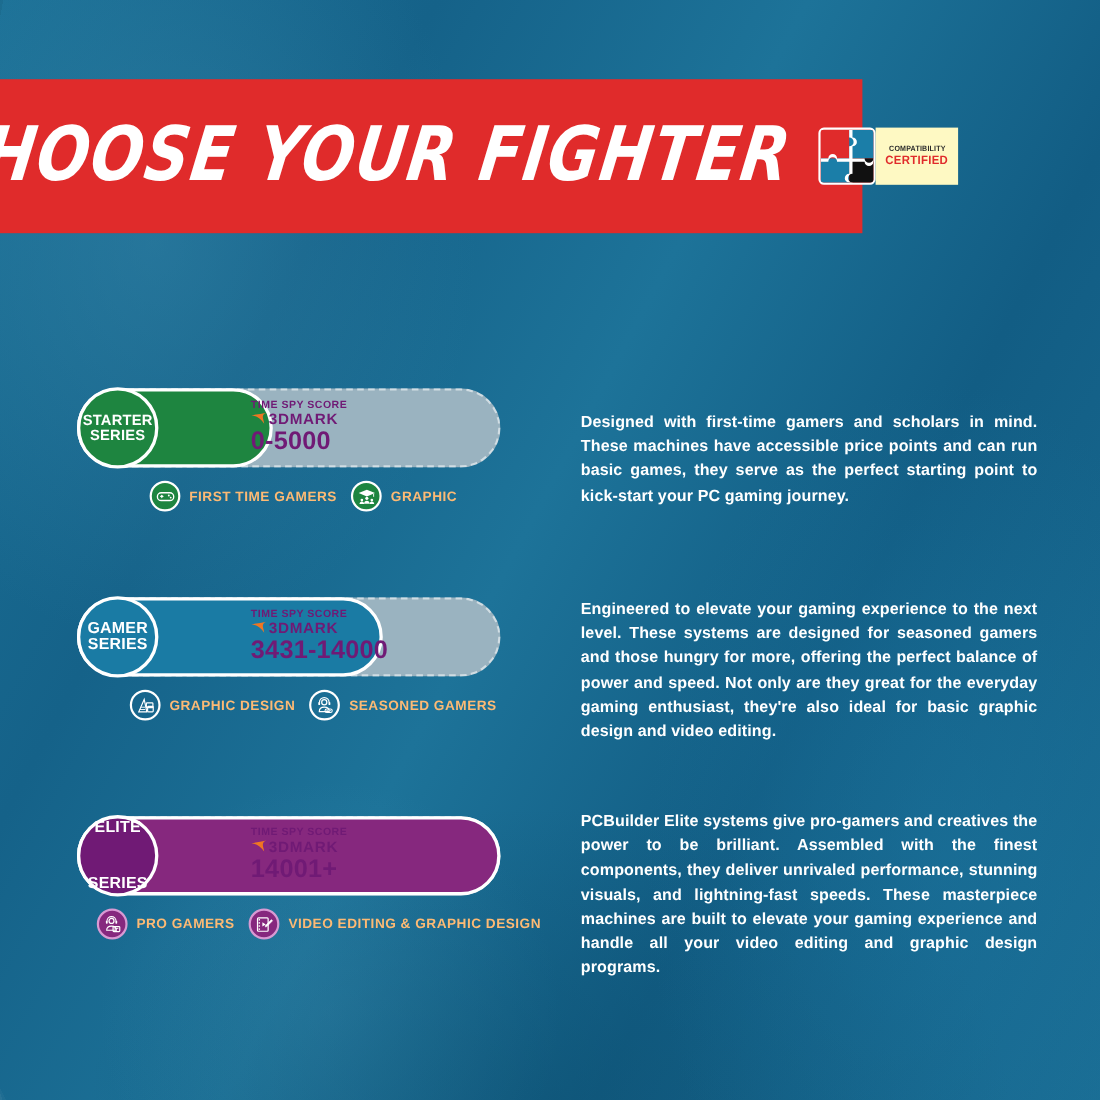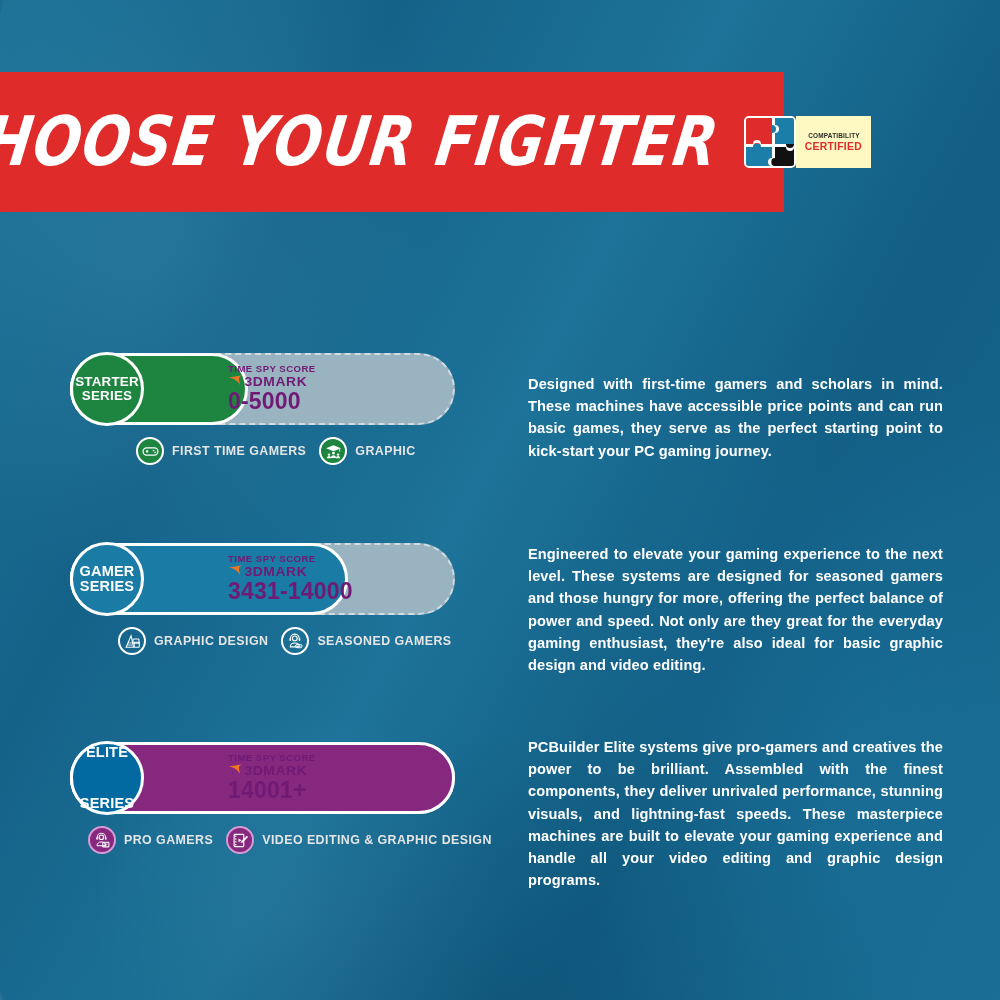--- a/index.html
+++ b/index.html
@@ -149,21 +149,21 @@
     justify-content: center;
     color: #ffffff;
     font-size: 14.5px;
     font-weight: 700;
     line-height: 1.06;
     letter-spacing: .2px;
     text-align: center;
   }
   .badge-starter { background: #1e8540; font-size: 13.4px; }
   .badge-gamer   { background: #1a7ba4; }
-  .badge-elite   { background: #0369a1; gap: 36px; }
+  .badge-elite   { background: #701a75; gap: 36px; }
 
   
   .score {
     position: absolute;
     top: 50%;
     transform: translateY(-50%);
     display: flex;
     flex-direction: column;
     align-items: flex-start;
     color: #701a75;
@@ -199,21 +199,21 @@
     border-radius: 50%;
     border: 2px solid #ffffff;
     display: flex; align-items: center; justify-content: center;
     flex: none;
   }
   .tag-icon svg { width: 17px; height: 17px; display: block; }
   .tag-icon.fill-green  { background: #1e8540; border-color: #ffffff; }
   .tag-icon.fill-none   { background: transparent; border-color: #ffffff; }
   .tag-icon.fill-purple { background: #86287e; border-color: #d89ad3; }
   .tag-label {
-    color: #e5e5e5;
+    color: #fdba74;
     font-size: 12.4px;
     font-weight: 700;
     letter-spacing: .45px;
     white-space: nowrap;
   }
 </style>
 </head>
 <body>
 
 <div id="backdrop"></div>

